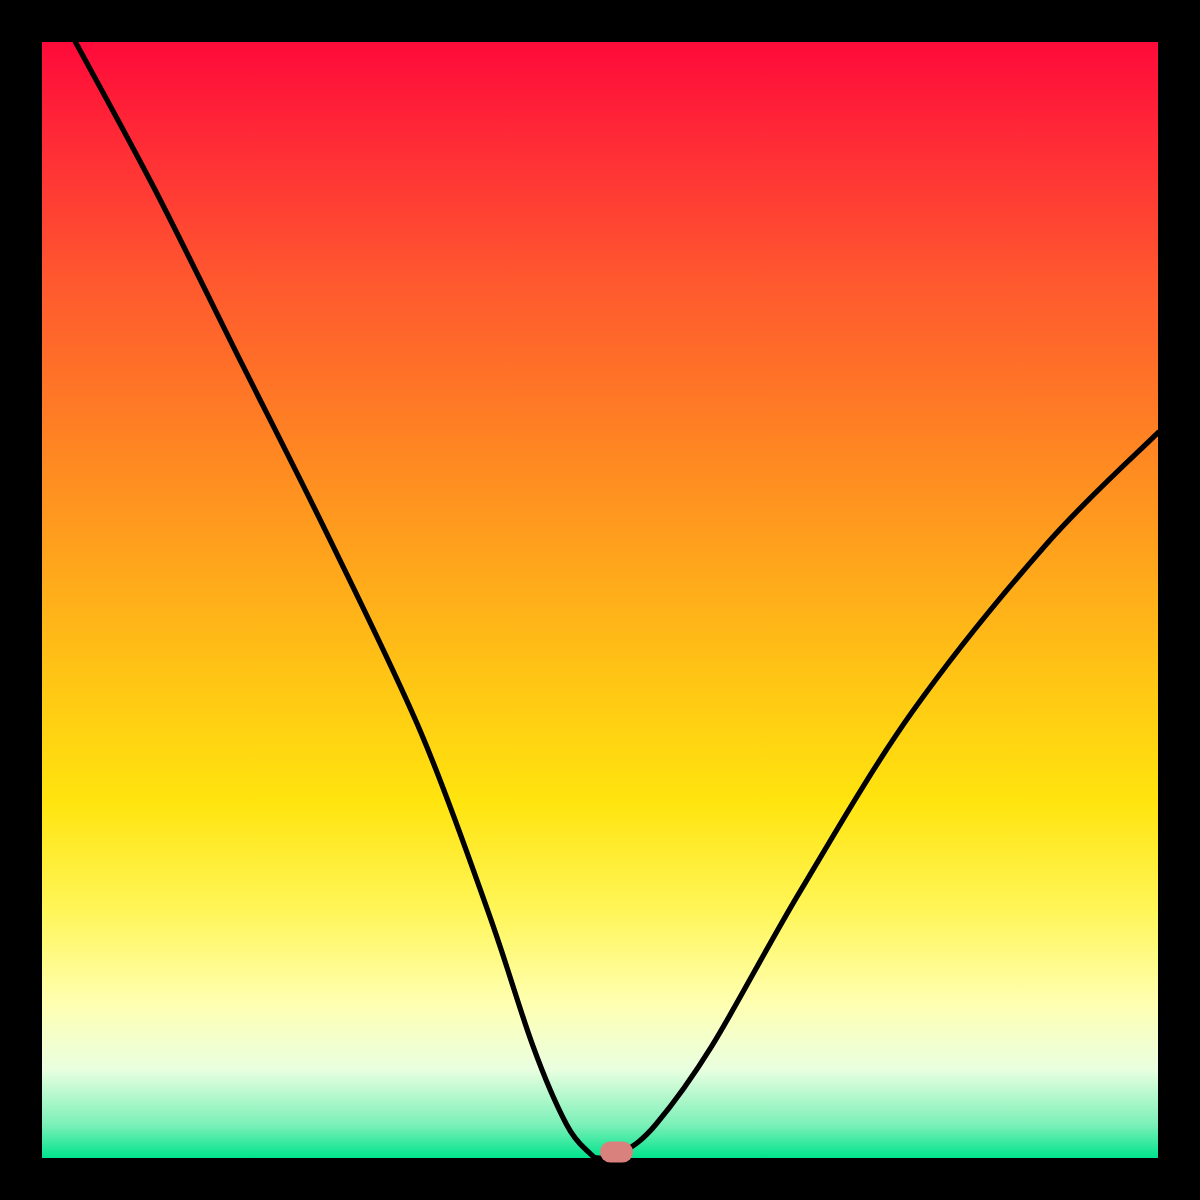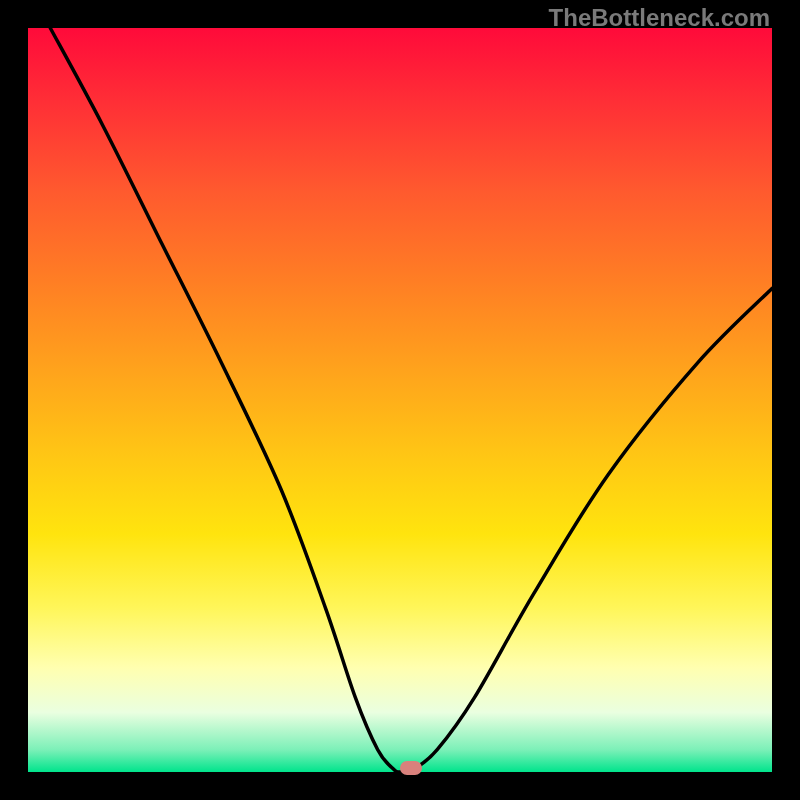--- a/index.html
+++ b/index.html
@@ -63,20 +63,19 @@
     height: 14px;
     border-radius: 8px;
     background: #d9817c;
     transform: translate(-50%, -50%);
   }
 </style>
 </head>
 <body>
 
 <div class="frame">
-  <div class="watermark">TheBottleneck.com</div>
   <div class="plot-area">
     <svg class="curve" viewBox="0 0 744 744" preserveAspectRatio="none">
       <path fill="none" stroke-width="3.5" stroke-linecap="round" stroke-linejoin="round" d="M 22.3 0.0 C 31.0 16.1, 55.8 60.8, 74.4 96.7 C 93.0 132.7, 114.1 176.1, 133.9 215.8 C 153.8 255.4, 173.6 293.9, 193.4 334.8 C 213.3 375.7, 235.6 420.4, 253.0 461.3 C 270.3 502.2, 285.2 545.6, 297.6 580.3 C 310.0 615.0, 318.7 646.0, 327.4 669.6 C 336.0 693.2, 343.5 709.9, 349.7 721.7 C 355.9 733.5, 360.8 736.6, 364.6 740.3 C 368.3 744.0, 368.3 744.0, 372.0 744.0 C 375.7 744.0, 380.7 744.0, 386.9 740.3 C 393.1 736.6, 399.3 733.5, 409.2 721.7 C 419.1 709.9, 430.3 695.6, 446.4 669.6 C 462.5 643.6, 483.6 602.6, 505.9 565.4 C 528.2 528.2, 553.0 484.8, 580.3 446.4 C 607.6 408.0, 642.3 365.8, 669.6 334.8 C 696.9 303.8, 731.6 272.8, 744.0 260.4" id="curve-path" stroke="#000000"></path>
     </svg>
     <div class="marker" id="marker-dot" style="left: 383.16px; top: 740.28px; background: rgb(217, 129, 124);"></div>
   </div>
 </div>
 
 </body></html>

